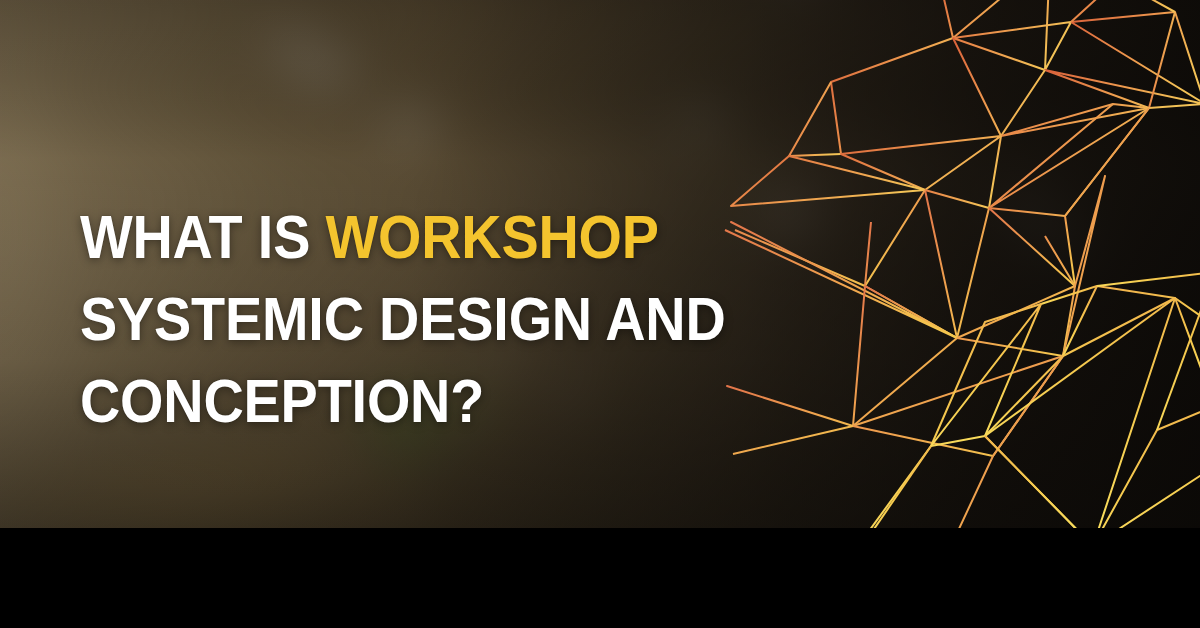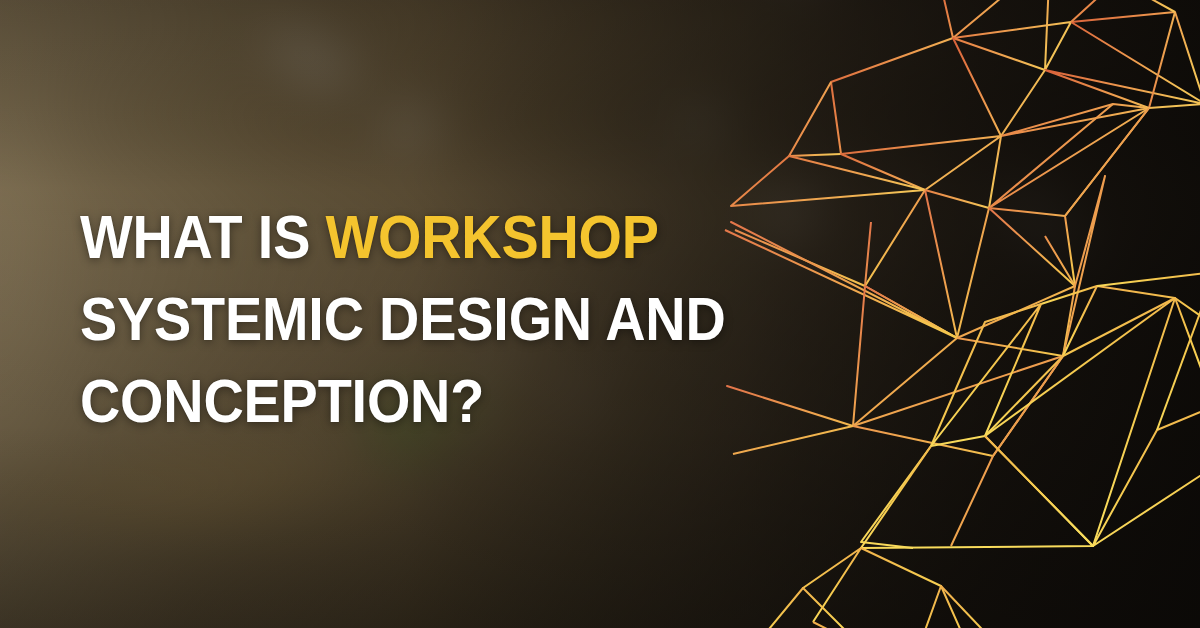--- a/index.html
+++ b/index.html
@@ -4,21 +4,21 @@
 <style>
   * { margin:0; padding:0; box-sizing:border-box; }
   html, body {
     width:1200px; height:628px;
     font-family:"Liberation Sans", sans-serif;
     overflow:hidden; background:#000;
   }
 
   .banner {
     position:relative;
-    width:1200px; height:628px;
+    width:1200px; height:528px;
     overflow:hidden;
     background:#6d28d9;
     text-decoration:underline;
   }
 
   
   .photo {
     position:absolute; inset:-60px;
     filter: blur(26px) saturate(0.85);
     background:

